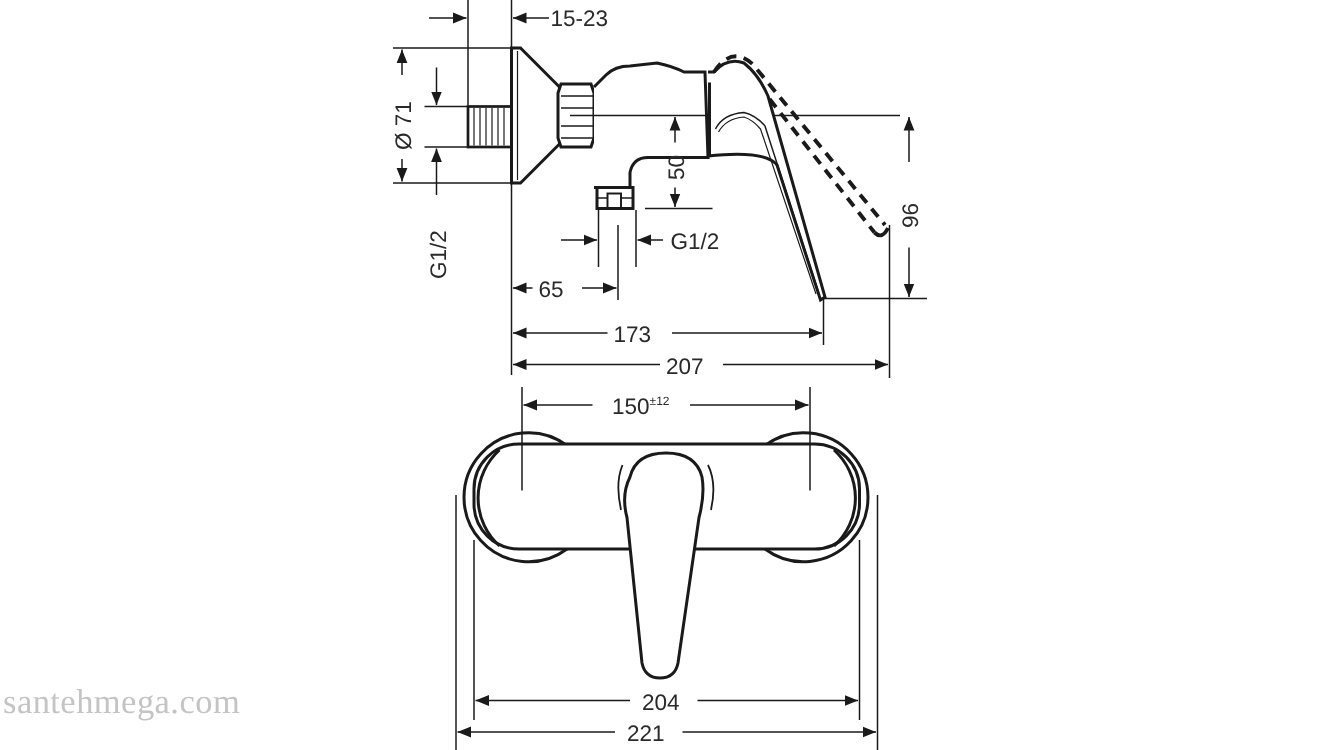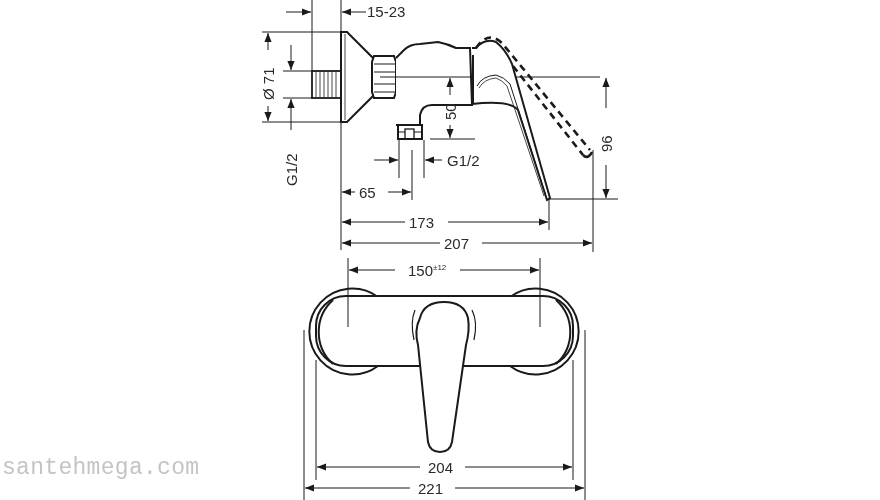--- a/index.html
+++ b/index.html
@@ -1,20 +1,20 @@
 <!DOCTYPE html>
 <html><head>
 <meta charset="utf-8">
 <style>
   html, body { margin:0; padding:0; background:#ffffff; }
   body { width:880px; height:500px; position:relative; overflow:hidden; font-family:"Liberation Sans", sans-serif; }
   #drawing { position:absolute; left:0; top:0; width:880px; height:500px; }
   .dimtext { font-family:"Liberation Sans", sans-serif; font-size:15px; fill:#2a2a2a; }
   .suptext { font-family:"Liberation Sans", sans-serif; font-size:8px; fill:#2a2a2a; }
-  .watermark { position:absolute; left:2px; top:455px; font-size:23px; color:#c4c4c4; letter-spacing:0.3px; font-family:Liberation Mono, monospace; }
+  .watermark { position:absolute; left:2px; top:455px; font-size:23px; color:#c4c4c4; letter-spacing:0.3px; font-family:Liberation Serif, serif; }
 </style>
 </head>
 <body>
 
 <svg id="drawing" viewBox="0 0 880 500" xmlns="http://www.w3.org/2000/svg">
   <defs>
     <marker id="arr" viewBox="0 0 10 10" refX="10" refY="5" markerWidth="9" markerHeight="9" orient="auto-start-reverse">
       <path d="M0,1 L10,5 L0,9 z" fill="#1a1a1a"></path>
     </marker>
   </defs>

